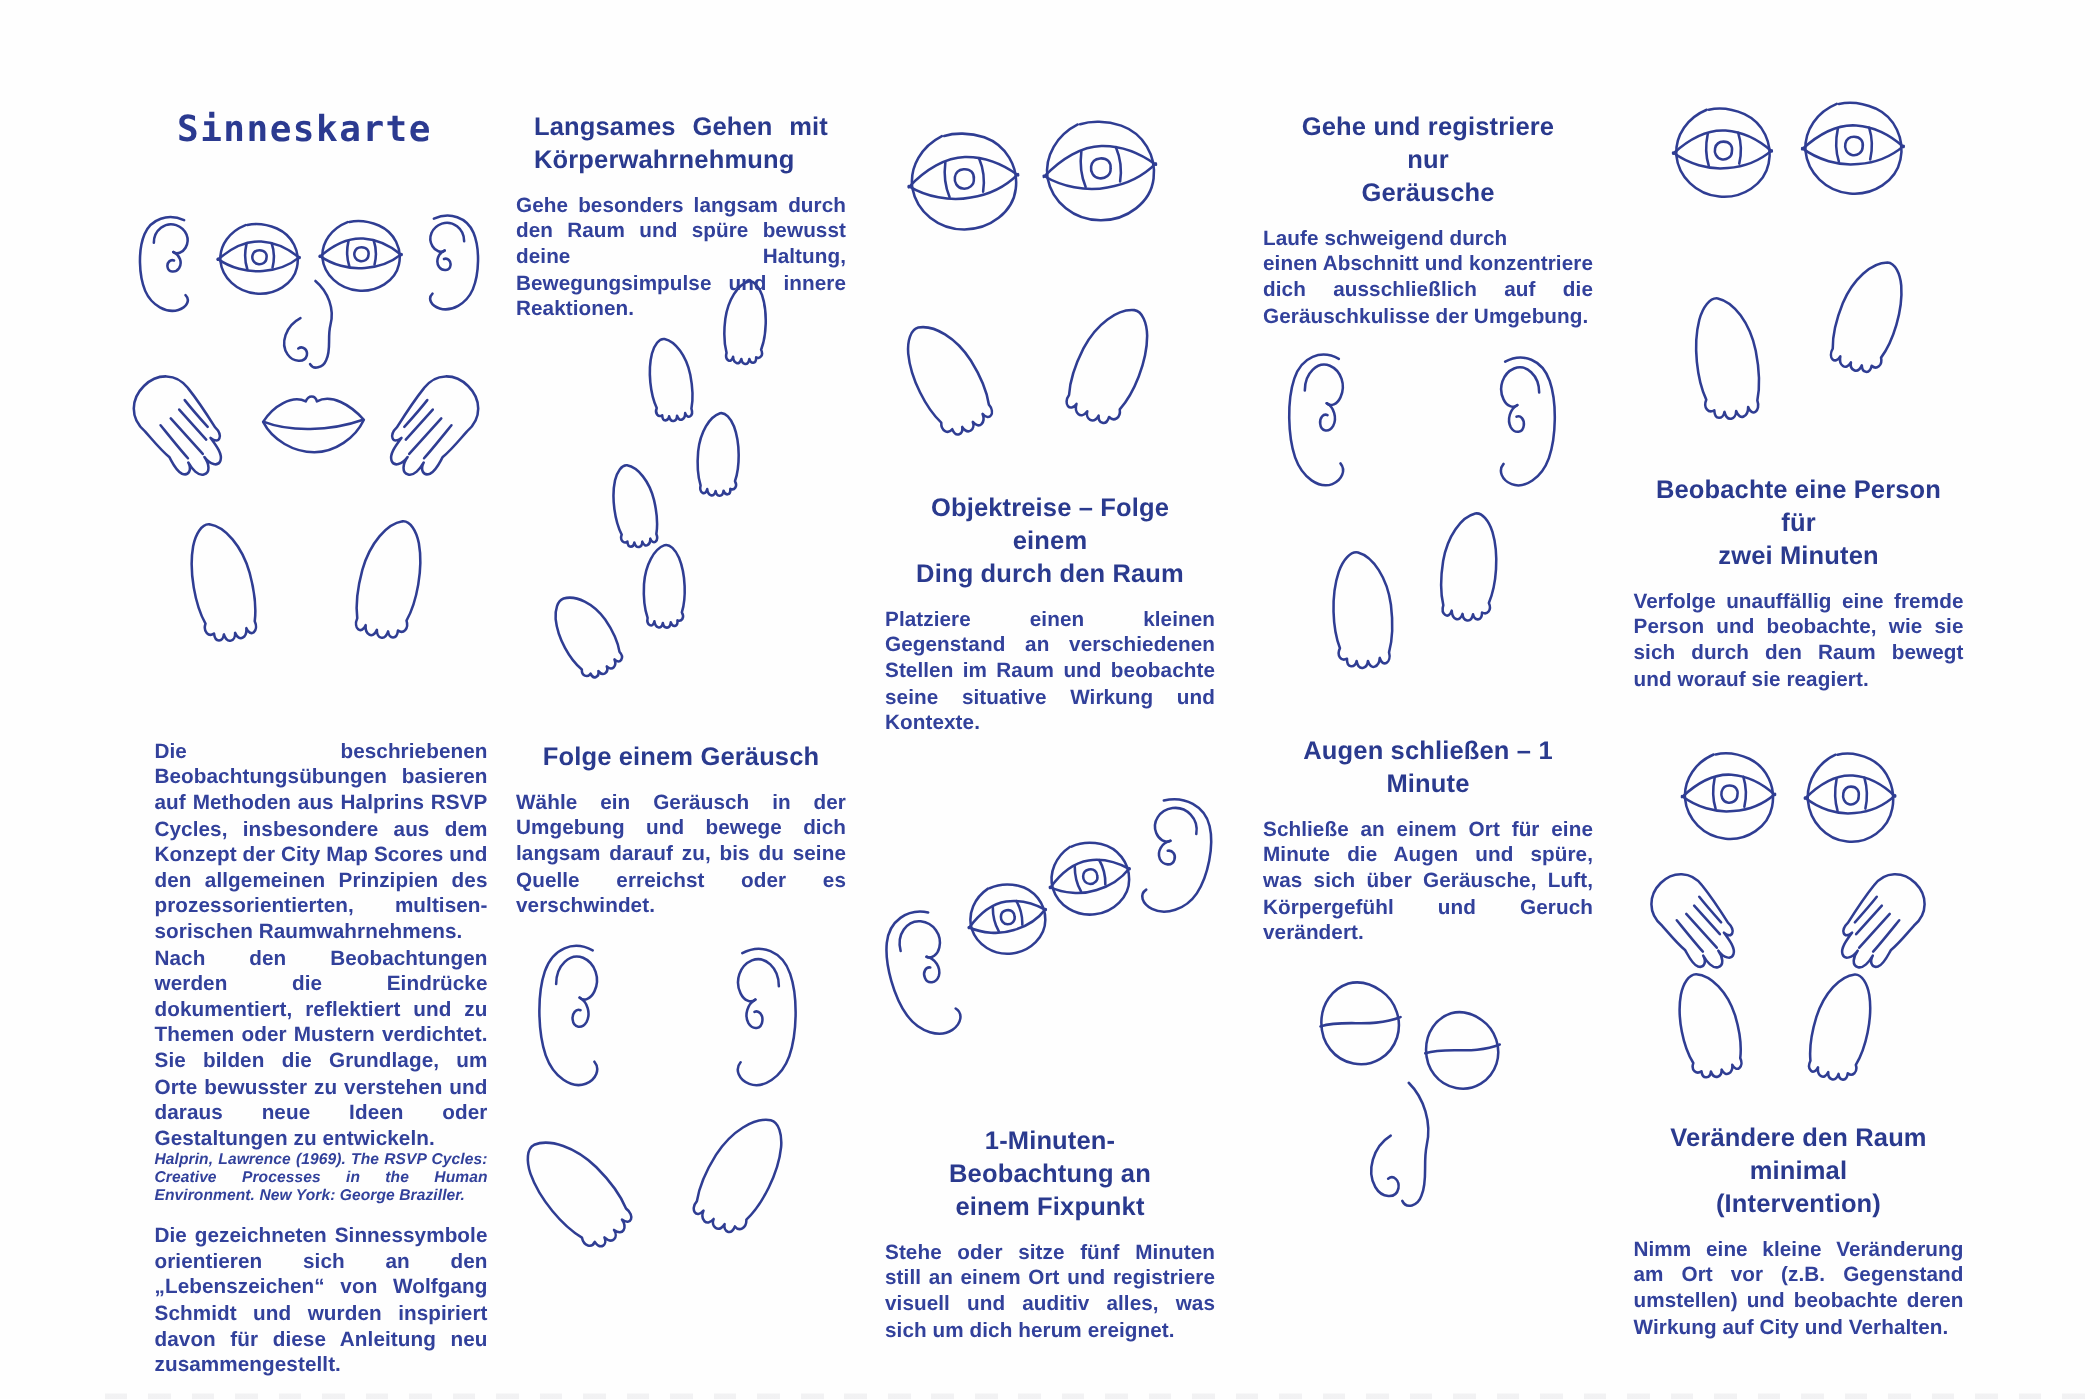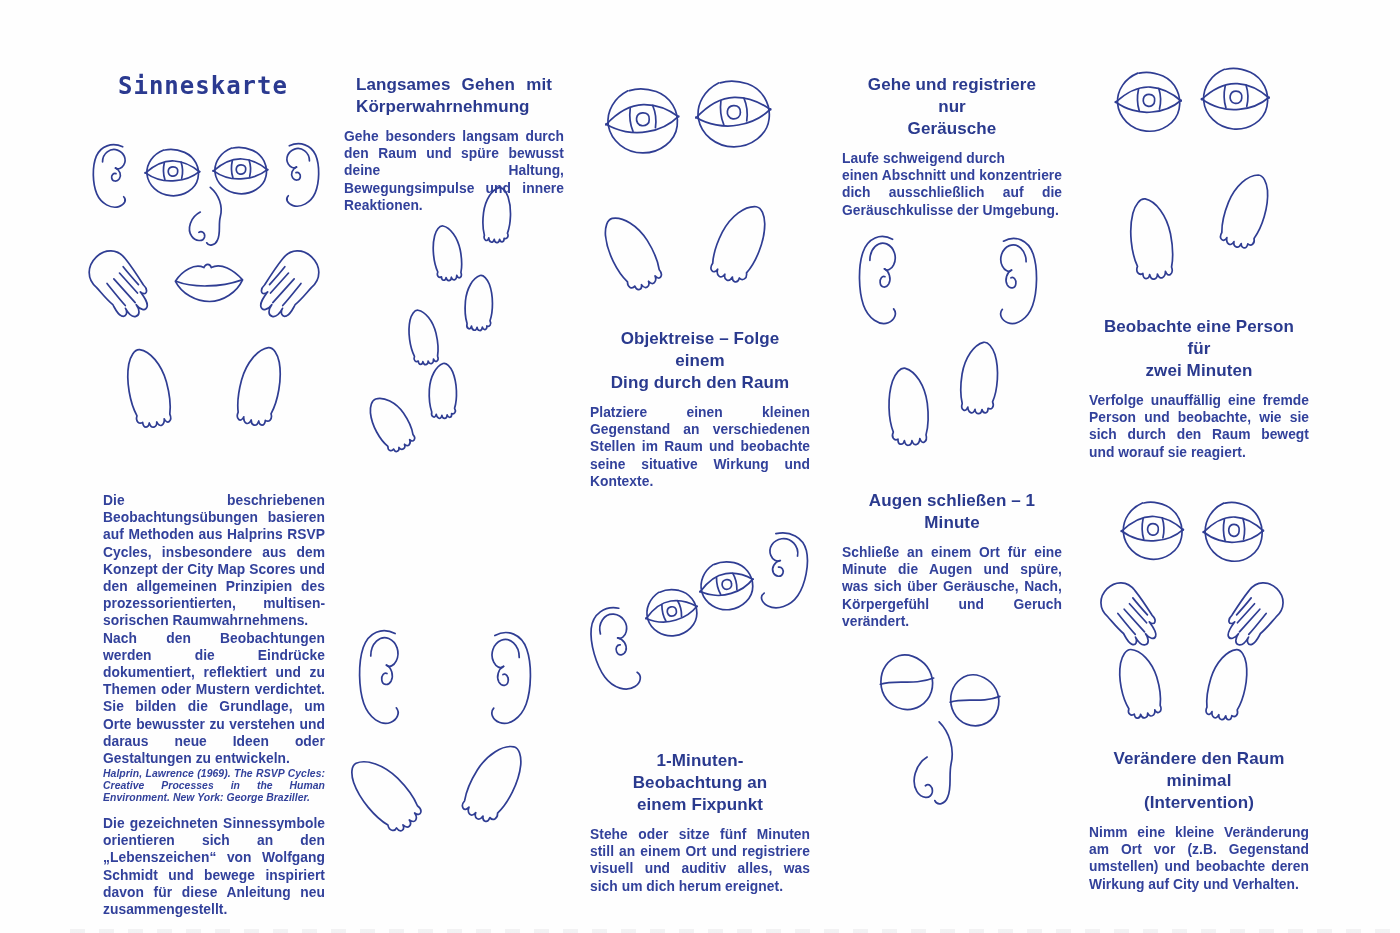--- a/index.html
+++ b/index.html
@@ -250,23 +250,27 @@
   <div class="tb" style="left:1089px;top:316px">
     <h2>Beobachte eine Person für
 zwei Minuten</h2>
     <p>Verfolge unauffällig eine fremde Person und beobachte, wie sie sich durch den Raum bewegt und worauf sie reagiert.</p>
   </div>
 
   <div class="tb" style="left:103px;top:492px;width:222px">
     <p>Die beschriebenen Beobachtungs­übungen basieren auf Methoden aus Halprins RSVP Cycles, insbesondere aus dem Konzept der City Map Scores und den allgemeinen Prinzipi­en des prozessorientierten, multisen­sorischen Raumwahrnehmens.
 Nach den Beobachtungen werden die Eindrücke dokumentiert, reflektiert und zu Themen oder Mustern verdichtet. Sie bilden die Grundlage, um Orte bewusster zu verstehen und daraus neue Ideen oder Gestaltungen zu entwickeln.</p>
     <p class="cite">Halprin, Lawrence (1969). The RSVP Cycles: Creati­ve Processes in the Human Environment. New York: George Braziller.</p>
-    <p class="body2">Die gezeichneten Sinnessymbole orientieren sich an den „Lebenszei­chen“ von Wolfgang Schmidt und bewege inspiriert davon für diese Anleitung neu zusammengestellt.</p>
-  </div>
-
+    <p class="body2">Die gezeichneten Sinnessymbole orientieren sich an den „Lebenszei­chen“ von Wolfgang Schmidt und wurden inspiriert davon für diese Anleitung neu zusammengestellt.</p>
+  </div>
+
+  <div class="tb" style="left:344px;top:494px">
+    <h2>Folge einem Geräusch</h2>
+    <p>Wähle ein Geräusch in der Umgebung und bewege dich langsam darauf zu, bis du seine Quelle erreichst oder es verschwindet.</p>
+  </div>
   <div class="fig" style="left:358px;top:628px;width:58px;height:98px">
       <svg viewBox="0 0 100 140" preserveAspectRatio="none">
         <use href="#sym-ear"></use>
       </svg>
     </div>
   <div class="fig" style="left:474px;top:630px;width:58px;height:96px;transform:scaleX(-1)">
       <svg viewBox="0 0 100 140" preserveAspectRatio="none">
         <use href="#sym-ear"></use>
       </svg>
     </div>
@@ -302,21 +306,21 @@
       </svg>
     </div>
   <div class="tb" style="left:590px;top:750px">
     <h2>1-Minuten-Beobachtung an
 einem Fixpunkt</h2>
     <p>Stehe oder sitze fünf Minuten still an einem Ort und registriere visuell und auditiv alles, was sich um dich herum ereignet.</p>
   </div>
 
   <div class="tb" style="left:842px;top:490px">
     <h2>Augen schließen – 1 Minute</h2>
-    <p>Schließe an einem Ort für eine Minute die Augen und spüre, was sich über Geräusche, Nach, Körpergefühl und Geruch verändert.</p>
+    <p>Schließe an einem Ort für eine Minute die Augen und spüre, was sich über Geräusche, Luft, Körpergefühl und Geruch verändert.</p>
   </div>
   <div class="fig" style="left:878px;top:652px;width:58px;height:62px">
       <svg viewBox="0 0 100 100" preserveAspectRatio="none">
         <use href="#sym-eye-closed"></use>
       </svg>
     </div>
   <div class="fig" style="left:948px;top:672px;width:54px;height:58px">
       <svg viewBox="0 0 100 100" preserveAspectRatio="none">
         <use href="#sym-eye-closed"></use>
       </svg>

